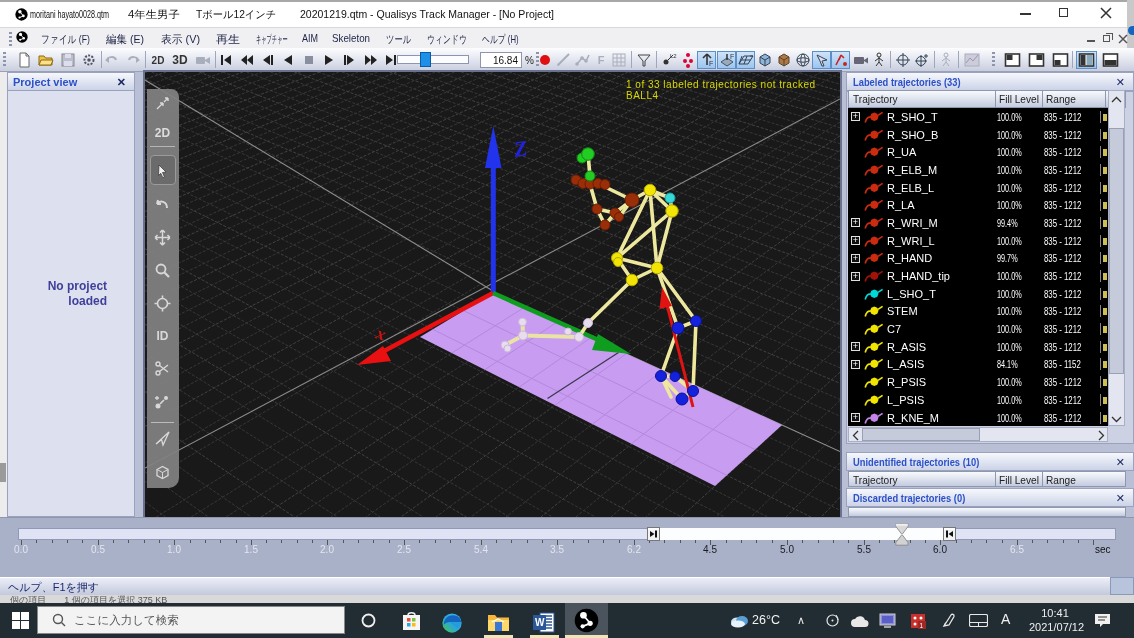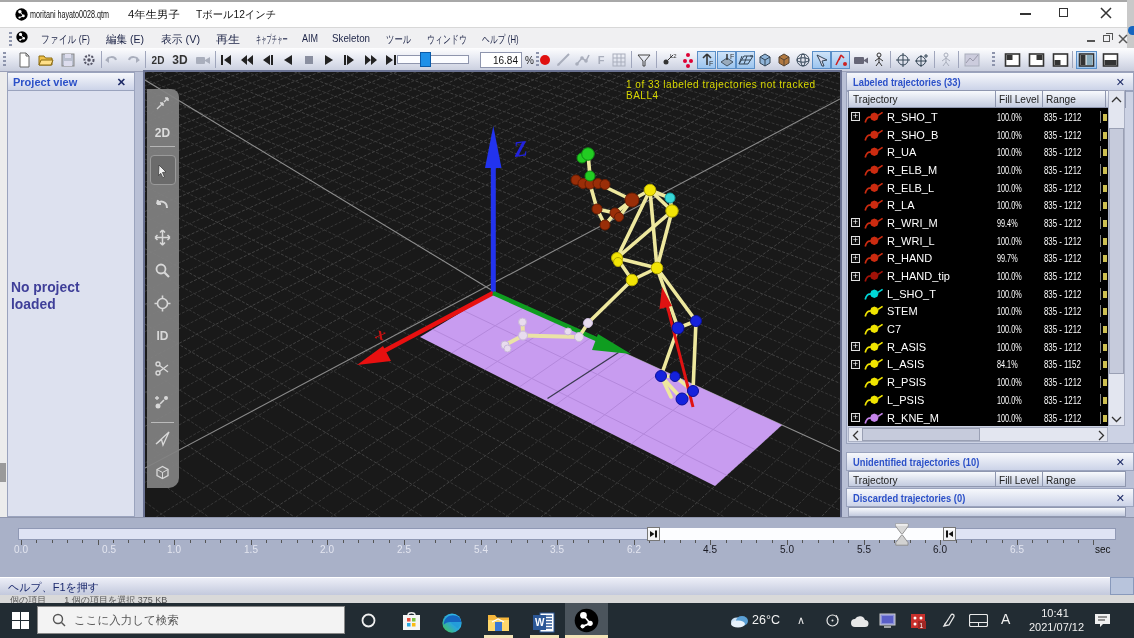--- a/index.html
+++ b/index.html
@@ -56,20 +56,21 @@
     <circle cx="9" cy="9" r="8.5" fill="#000"></circle>
     <path d="M6.8,5.2 L11.6,11 L6.2,13.2" stroke="#fff" stroke-width="1.3" fill="none"></path>
     <circle cx="6.8" cy="5.2" r="2.4" fill="#fff"></circle>
     <circle cx="11.6" cy="11" r="1.9" fill="#fff"></circle>
     <circle cx="6.2" cy="13.2" r="1.5" fill="#fff"></circle>
   </svg>
 <div class="abs" style="top:8px;left:0;width:1127px;height:14px;font-size:10.5px;color:#111">
     <span class="fitspan" id="ts1" style="left:30px;transform:scaleX(0.6835)">moritani hayato0028.qtm</span>
     <span class="fitspan" id="ts2" style="left:128px;transform:scaleX(1.0834)">4年生男子</span>
     <span class="fitspan" id="ts3" style="left:196px;transform:scaleX(0.9751)">Tボール12インチ</span>
+    <span class="fitspan" id="ts4" style="left:300px;transform:scaleX(1.0005)">20201219.qtm - Qualisys Track Manager - [No Project]</span>
   </div>
 <div class="abs" style="left:1020px;top:13px;width:11px;height:1.5px;background:#333"></div>
 <div class="abs" style="left:1059px;top:8px;width:9px;height:9px;border:1.5px solid #333"></div>
 <svg class="abs" style="left:1100px;top:7px" width="12" height="12">
     <path d="M1,1 L11,11 M11,1 L1,11" stroke="#333" stroke-width="1.5"></path>
   </svg>
 
 <div id="menubar" class="abs"></div>
 <div class="abs" style="left:9px;top:32px;width:3px;height:14px;background:repeating-linear-gradient(#8d94ac 0 2px,transparent 2px 4px)"></div>
 <svg class="abs" style="left:16px;top:31px" width="12" height="12" viewBox="0 0 18 18">
@@ -368,21 +369,21 @@
     <div style="position:absolute;left:1100px;top:51px;width:21px;height:18px;display:flex;align-items:center;justify-content:center;">
       <svg width="17" height="16" viewBox="0 0 16 16">
         <rect x="1" y="2" width="14" height="12" fill="#fff" stroke="#333" stroke-width="1.6"></rect>
         <rect x="2" y="8" width="12" height="5" fill="#333"></rect>
       </svg>
     </div>
   </div>
 
 <div id="lpanel" class="abs"></div>
 <div id="lphead" class="abs">Project view<span class="phx" style="top:3px">✕</span></div>
-<div class="abs" style="left:7px;top:278px;width:104px;text-align:left;font-size:15px;font-weight:bold;color:#3f3f99"><span id="npl" style="display:inline-block;transform:scaleX(0.9246)">No project loaded</span></div>
+<div class="abs" style="left:7px;top:278px;width:104px;text-align:right;font-size:13px;font-weight:bold;color:#3f3f99"><span id="npl" style="display:inline-block;transform:scaleX(0.9246)">No project loaded</span></div>
 
 <div id="view3d" class="abs"></div>
 <div class="abs" style="left:145px;top:72px;width:695px;height:445px;overflow:hidden">
     <svg width="695" height="445" viewBox="0 0 695 445" style="position:absolute;left:0;top:0">
       <line x1="674.8" y1="0.0" x2="695.0" y2="5.5" stroke="#373737" stroke-width="1" stroke-dasharray="3,1.6" stroke-linecap="butt"></line>
       <line x1="650.8" y1="0.0" x2="695.0" y2="12.1" stroke="#373737" stroke-width="1" stroke-dasharray="3,1.6" stroke-linecap="butt"></line>
       <line x1="626.9" y1="0.0" x2="695.0" y2="19.0" stroke="#424242" stroke-width="1" stroke-dasharray="3,1.6" stroke-linecap="butt"></line>
       <line x1="603.0" y1="0.0" x2="695.0" y2="25.9" stroke="#373737" stroke-width="1" stroke-dasharray="3,1.6" stroke-linecap="butt"></line>
       <line x1="579.0" y1="0.0" x2="695.0" y2="33.1" stroke="#373737" stroke-width="1" stroke-dasharray="3,1.6" stroke-linecap="butt"></line>
       <line x1="555.1" y1="0.0" x2="695.0" y2="40.4" stroke="#373737" stroke-width="1" stroke-dasharray="3,1.6" stroke-linecap="butt"></line>
@@ -973,21 +974,21 @@
       <i style="position:absolute;left:1001.5px;top:0;width:1px;height:3px;background:#555"></i>
       <i style="position:absolute;left:1016.8px;top:0;width:1px;height:5px;background:#555"></i>
       <i style="position:absolute;left:1032.1px;top:0;width:1px;height:3px;background:#555"></i>
       <i style="position:absolute;left:1047.4px;top:0;width:1px;height:3px;background:#555"></i>
       <i style="position:absolute;left:1062.8px;top:0;width:1px;height:3px;background:#555"></i>
       <i style="position:absolute;left:1078.1px;top:0;width:1px;height:3px;background:#555"></i>
       <i style="position:absolute;left:1093.4px;top:0;width:1px;height:5px;background:#555"></i>
     </div>
   <div id="tlabels">
       <span style="position:absolute;left:9px;top:0;width:24px;text-align:center;color:rgba(250,250,255,0.72)">0.0</span>
-      <span style="position:absolute;left:92px;top:0;width:24px;text-align:right;color:rgba(250,250,255,0.72)">0.5</span>
+      <span style="position:absolute;left:86px;top:0;width:24px;text-align:center;color:rgba(250,250,255,0.72)">0.5</span>
       <span style="position:absolute;left:162px;top:0;width:24px;text-align:center;color:rgba(250,250,255,0.72)">1.0</span>
       <span style="position:absolute;left:239px;top:0;width:24px;text-align:center;color:rgba(250,250,255,0.72)">1.5</span>
       <span style="position:absolute;left:315px;top:0;width:24px;text-align:center;color:rgba(250,250,255,0.72)">2.0</span>
       <span style="position:absolute;left:392px;top:0;width:24px;text-align:center;color:rgba(250,250,255,0.72)">2.5</span>
       <span style="position:absolute;left:469px;top:0;width:24px;text-align:center;color:rgba(250,250,255,0.72)">5.4</span>
       <span style="position:absolute;left:545px;top:0;width:24px;text-align:center;color:rgba(250,250,255,0.72)">3.5</span>
       <span style="position:absolute;left:622px;top:0;width:24px;text-align:center;color:rgba(250,250,255,0.72)">6.2</span>
       <span style="position:absolute;left:698px;top:0;width:24px;text-align:center;color:#1a1a22">4.5</span>
       <span style="position:absolute;left:775px;top:0;width:24px;text-align:center;color:#1a1a22">5.0</span>
       <span style="position:absolute;left:852px;top:0;width:24px;text-align:center;color:#1a1a22">5.5</span>

